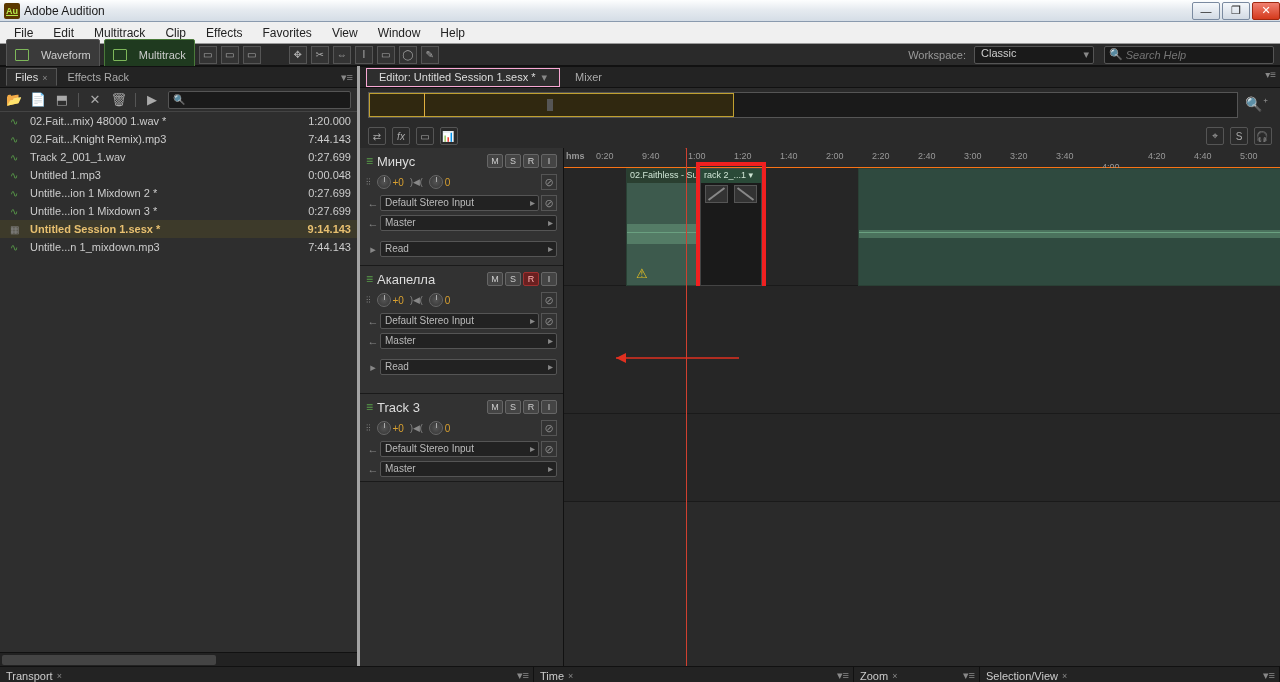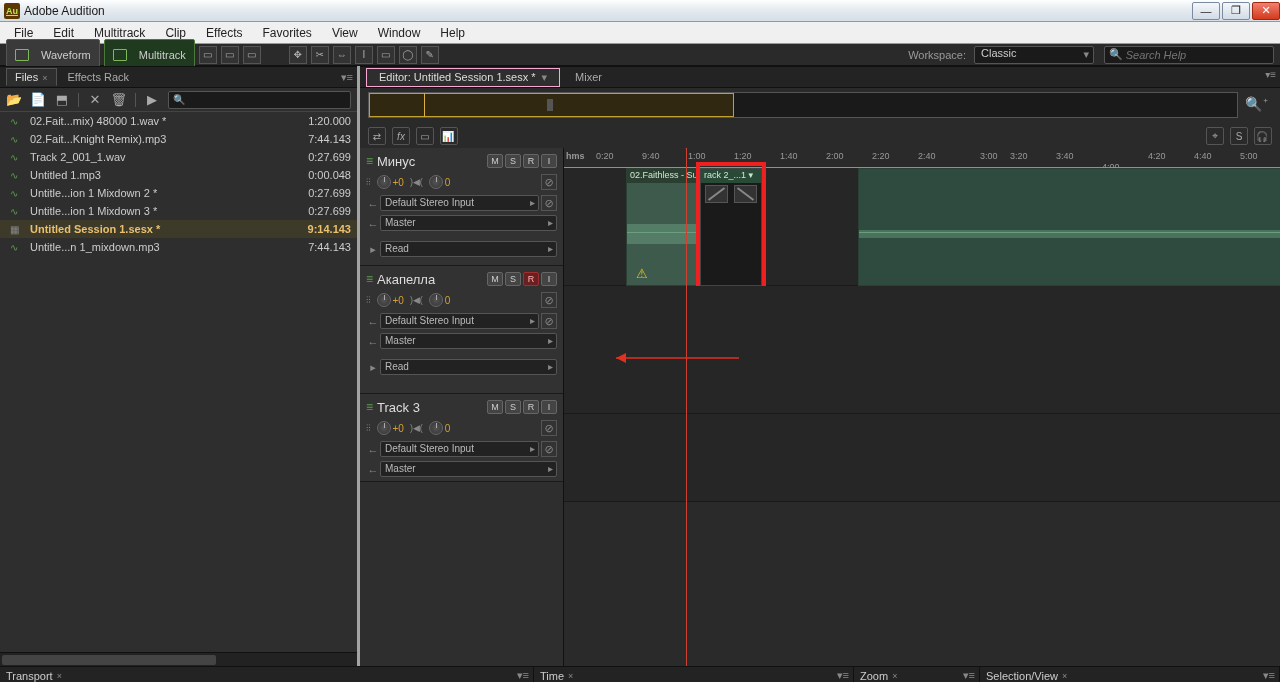--- a/index.html
+++ b/index.html
@@ -426,21 +426,21 @@
         <div class="ruler" id="ruler">
           <span class="tick hms">hms</span>
         <span class="tick" style="left: 32px;">0:20</span>
             <span class="tick" style="left: 78px;">9:40</span>
             <span class="tick" style="left: 124px;">1:00</span>
             <span class="tick" style="left: 170px;">1:20</span>
             <span class="tick" style="left: 216px;">1:40</span>
             <span class="tick" style="left: 262px;">2:00</span>
             <span class="tick" style="left: 308px;">2:20</span>
             <span class="tick" style="left: 354px;">2:40</span>
-            <span class="tick" style="left: 400px; margin-left: 16px;">3:00</span>
+            <span class="tick" style="left: 400px;">3:00</span>
             <span class="tick" style="left: 446px;">3:20</span>
             <span class="tick" style="left: 492px;">3:40</span>
             <span class="tick" style="left: 538px; margin-top: 11px;">4:00</span>
             <span class="tick" style="left: 584px;">4:20</span>
             <span class="tick" style="left: 630px;">4:40</span>
             <span class="tick" style="left: 676px;">5:00</span>
             <span class="tick" style="left: 722px;">5:20</span>
           </div>
 
         <div class="lane" style="height:118px;">

